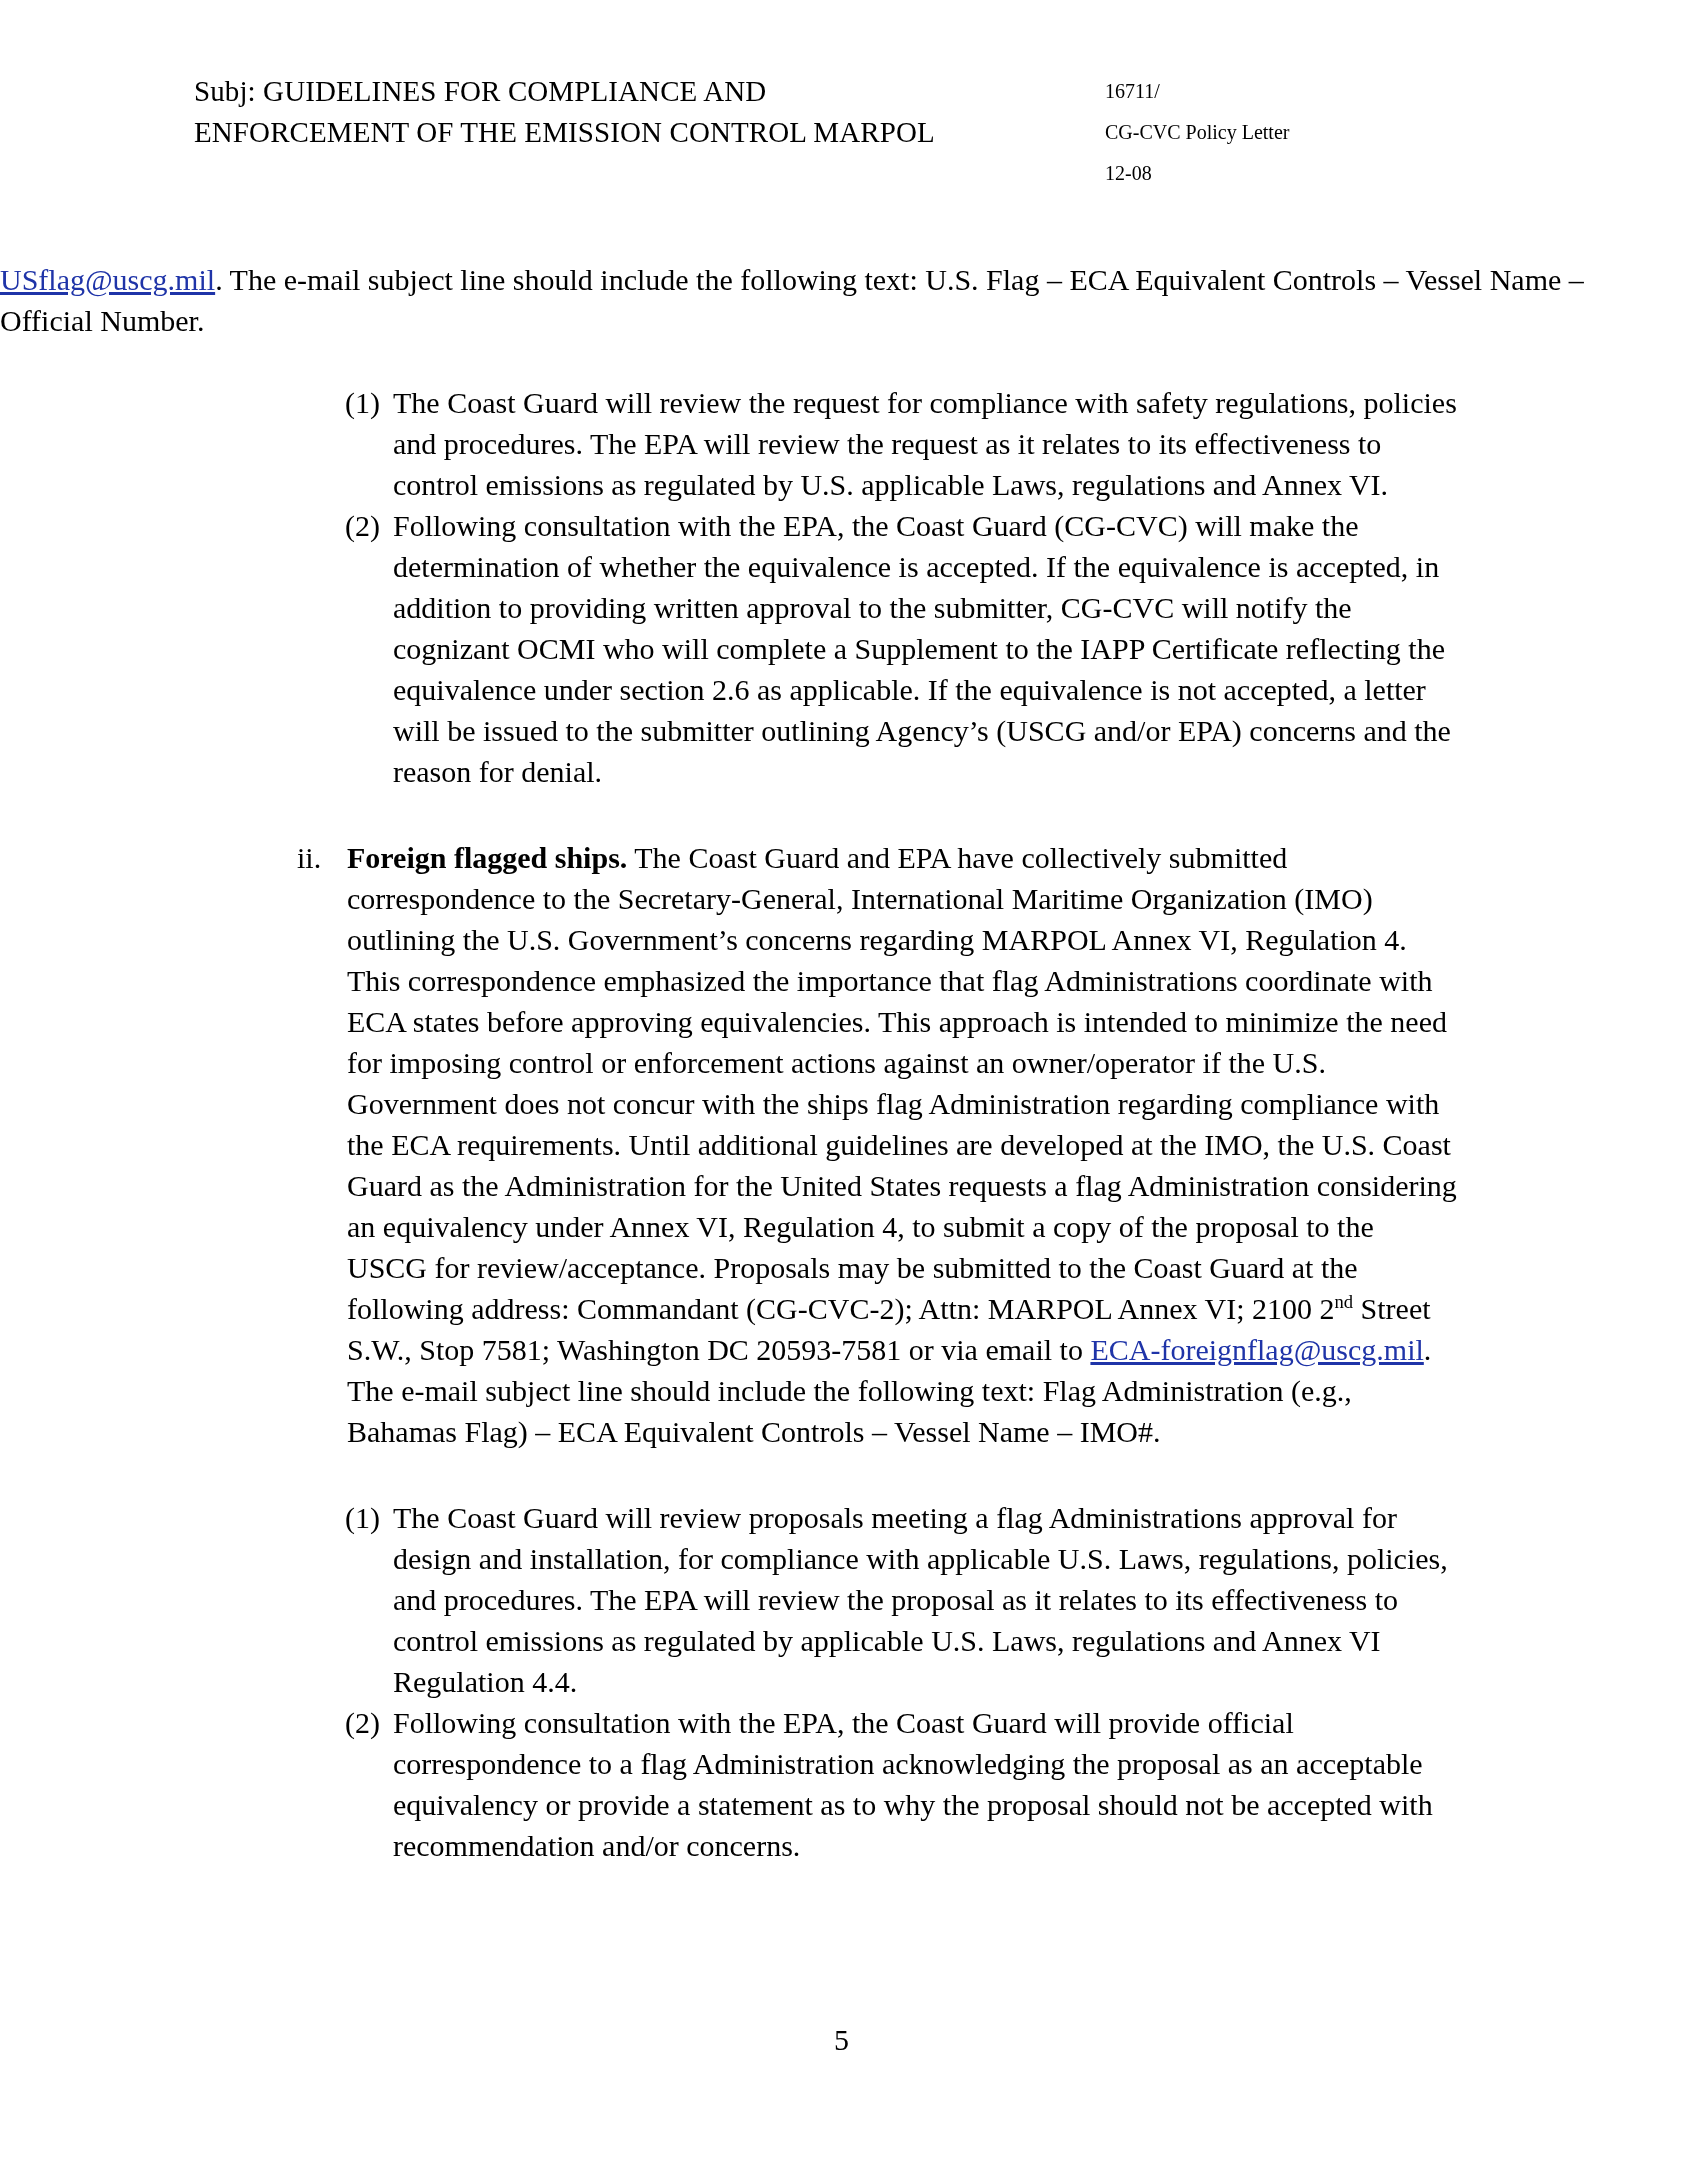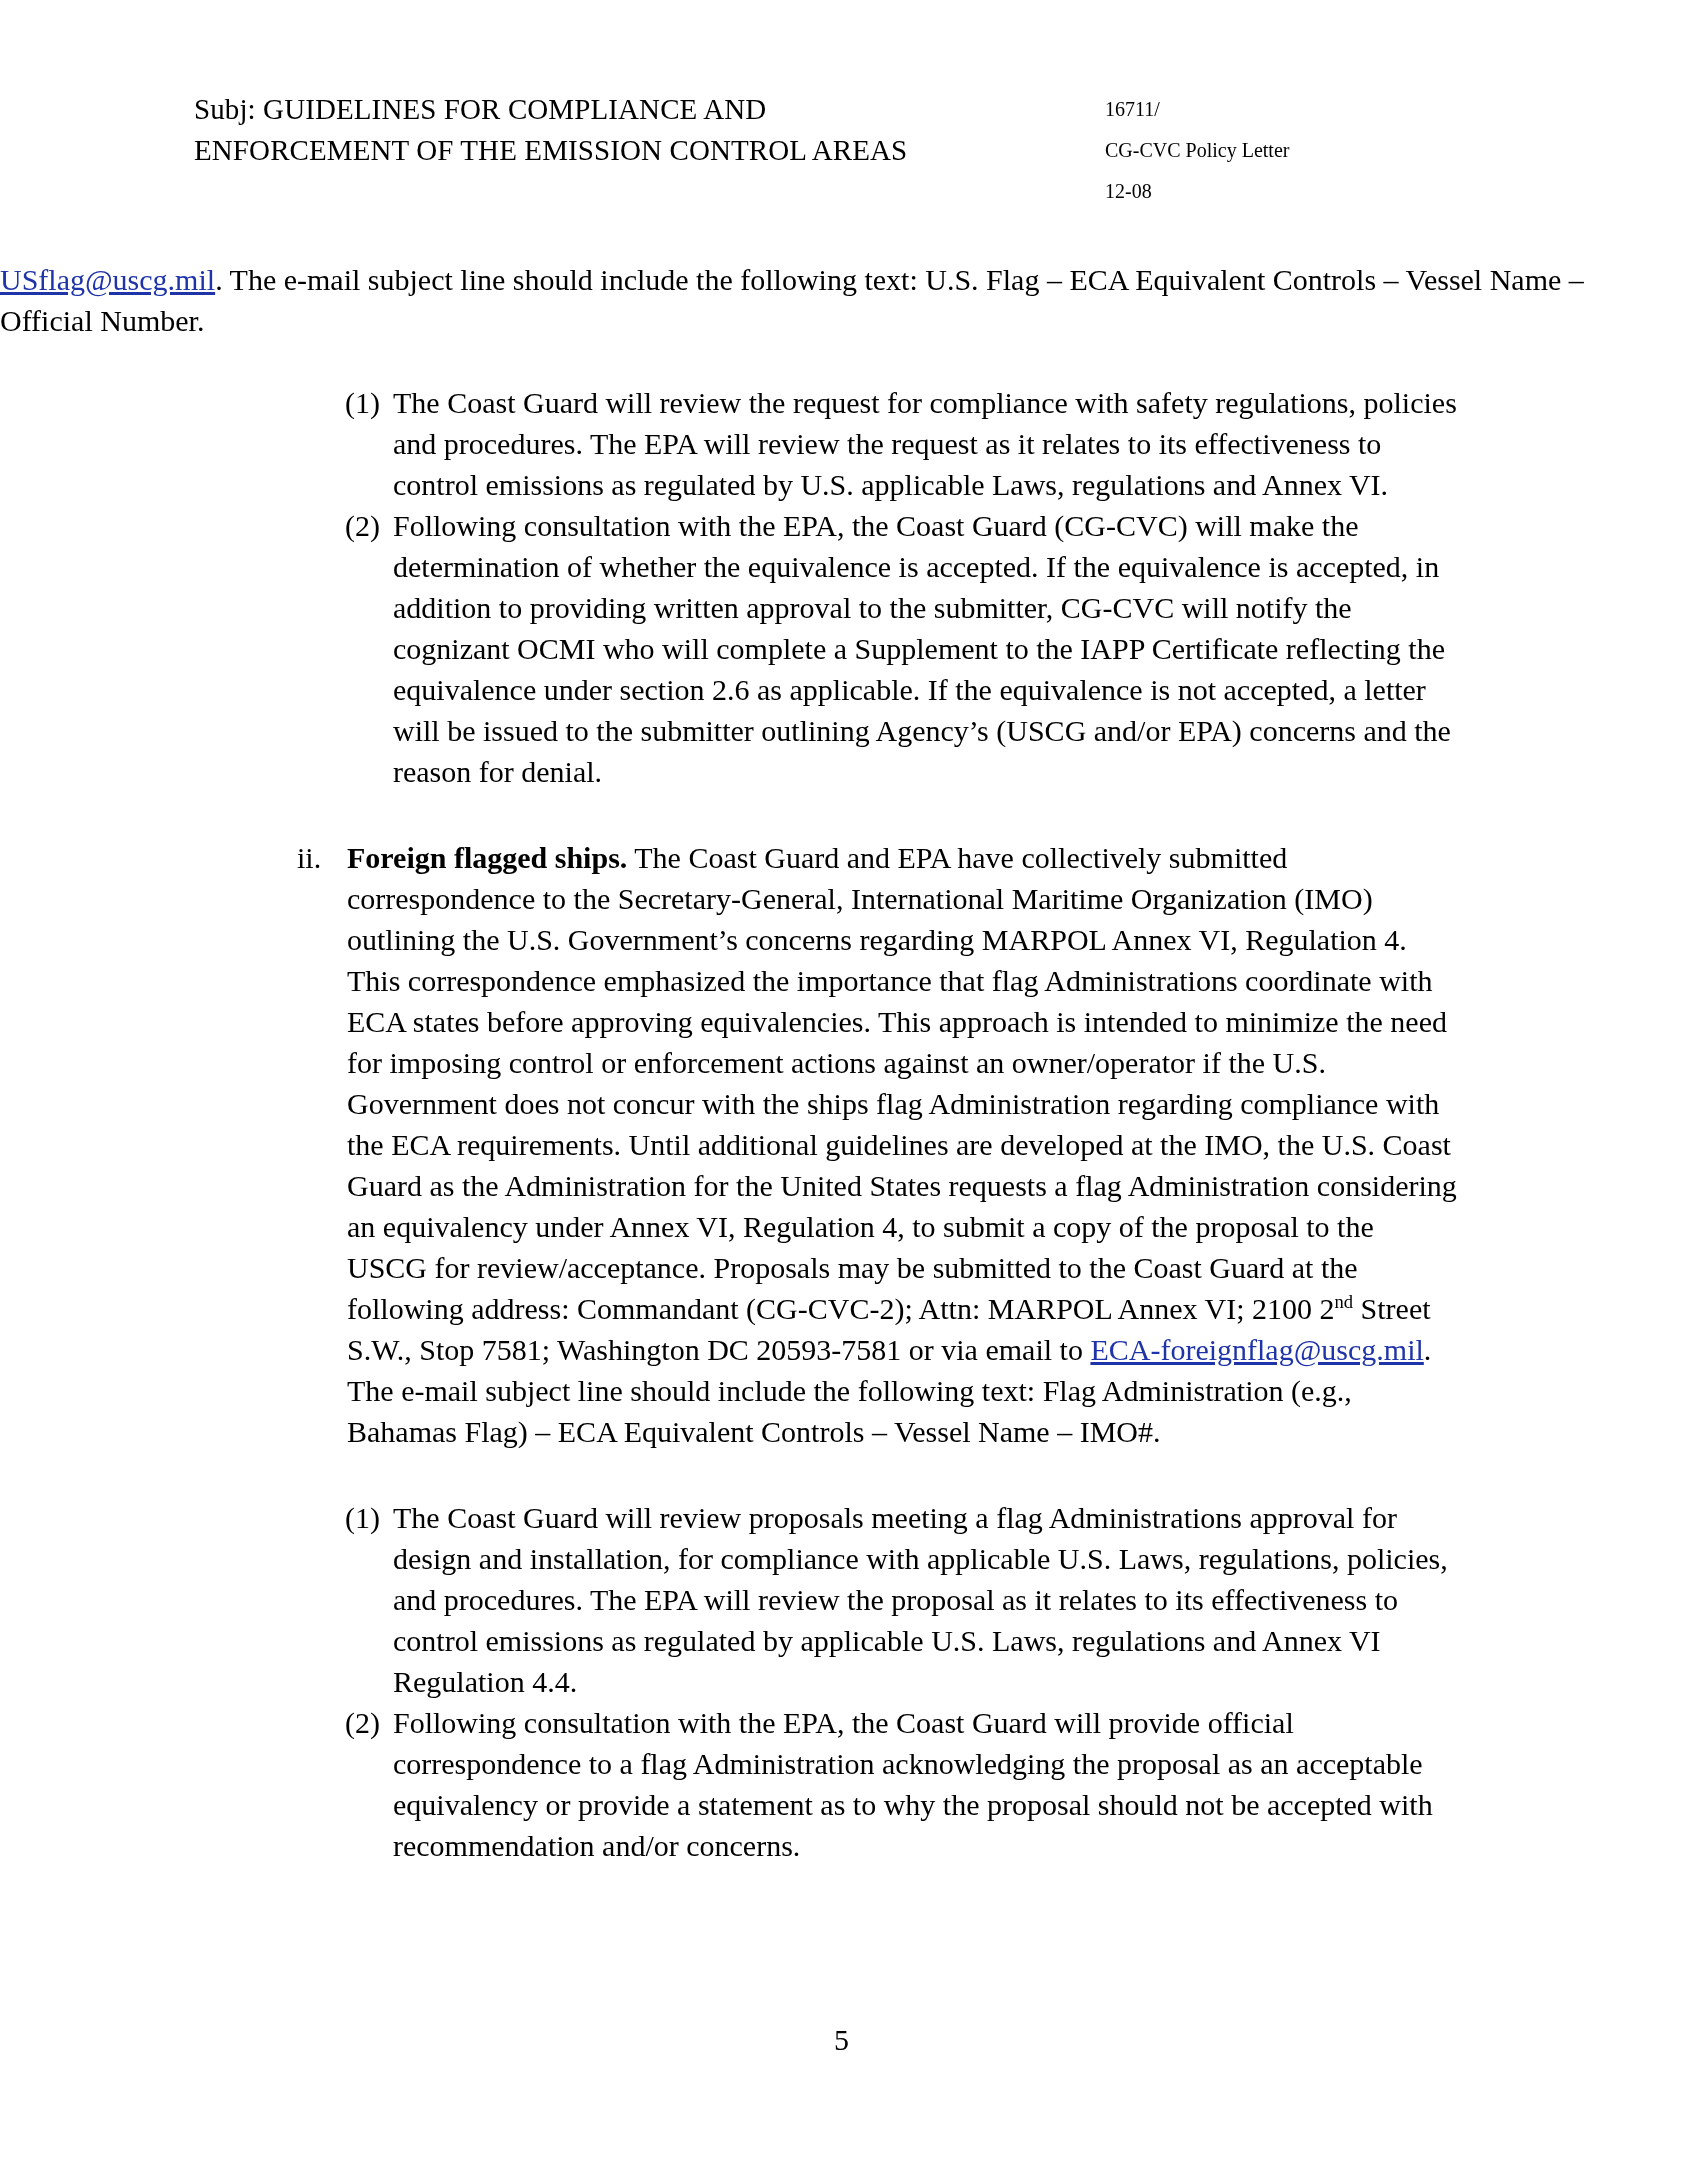--- a/index.html
+++ b/index.html
@@ -17,21 +17,21 @@
     width: 1683px;
     height: 2178px;
     background: #ffffff;
     box-sizing: border-box;
     overflow: hidden;
   }
 
   
   .running-head {
     position: absolute;
-    top: 89px;
+    top: 71px;
     left: 0;
     width: 1683px;
     height: 109px;
   }
   .rh-subject {
     position: absolute;
     left: 194px;
     top: 0;
     width: 842px;
     font-size: 29px;
@@ -150,21 +150,21 @@
 </head>
 <body>
 
 <div class="page">
 
   <div class="running-head">
 
     <div class="rh-subject">
       <span class="subj-label">Subj:</span>
       <span>GUIDELINES FOR COMPLIANCE AND</span><br>
-      <span>ENFORCEMENT OF THE EMISSION CONTROL AREAS</span>
+      <span>ENFORCEMENT OF THE EMISSION CONTROL MARPOL</span>
     </div>
 
     <div class="rh-filecode">
       <div>16711/</div>
       <div>CG-CVC Policy Letter</div>
       <div>12-08</div>
     </div>
 
   </div>
 

